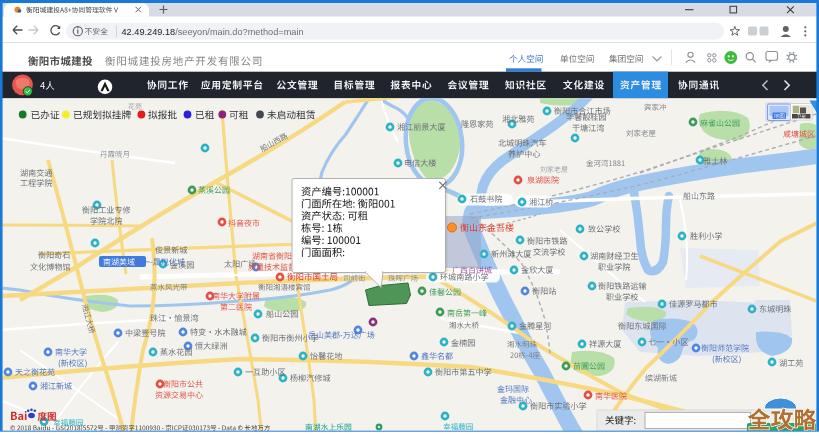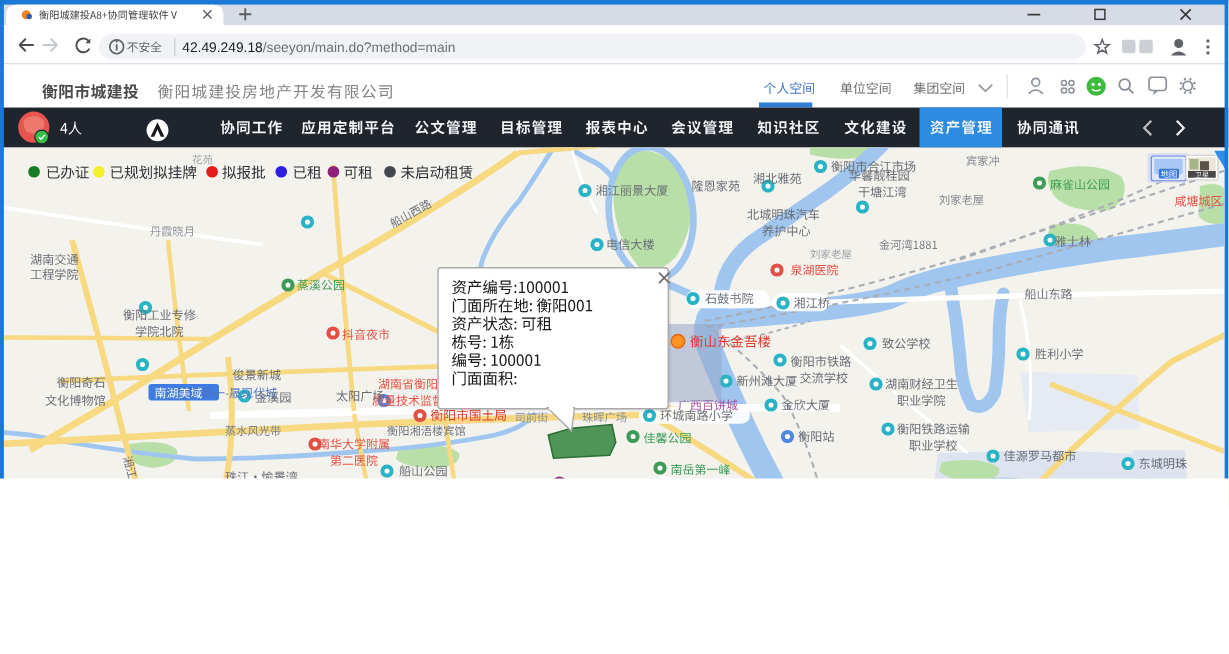--- a/index.html
+++ b/index.html
@@ -1,14 +1,14 @@
 <!DOCTYPE html>
 <html><head><meta charset="utf-8"><style>
 html,body{margin:0;padding:0;background:#fff;}
-#stage{position:relative;width:819px;height:319px;overflow:hidden;}
+#stage{position:relative;width:819px;height:432px;overflow:hidden;}
 svg{display:block;}
 text{font-family:"Liberation Sans",sans-serif;}
 </style></head><body>
 <div id="stage">
 <svg width="819" height="436" viewBox="0 0 819 436">
 <defs>
         <path id="q0" d="M8 78C14 75 21 70 24 67L28 73C25 76 18 80 12 83ZM4 51C10 48 17 44 20 41L25 47C21 50 14 54 8 56ZM6 -3L13 -7C17 2 22 15 26 25L20 29C16 18 10 5 6 -3ZM29 38L29 -2L36 -2L36 6L58 6L58 38L48 38L48 56L61 56L61 63L48 63L48 81L41 81L41 63L26 63L26 56L41 56L41 38ZM65 80L65 40C65 25 64 8 53 -4C54 -5 57 -7 58 -8C67 1 70 13 71 25L86 25L86 1C86 0 86 -1 84 -1C83 -1 79 -1 74 -1C75 -2 76 -5 76 -7C83 -7 87 -7 89 -6C92 -5 93 -3 93 1L93 80ZM72 73L86 73L86 56L72 56ZM72 50L86 50L86 32L72 32L72 40ZM36 31L51 31L51 12L36 12Z"></path>
         <path id="q1" d="M32 46C34 42 37 37 38 34L44 36C43 39 40 44 38 48ZM46 84L46 74L6 74L6 67L46 67L46 56L11 56L11 -8L19 -8L19 49L81 49L81 1C81 -1 81 -1 79 -1C77 -2 71 -2 65 -1C66 -3 67 -6 67 -8C76 -8 81 -8 84 -7C88 -6 89 -4 89 1L89 56L54 56L54 67L94 67L94 74L54 74L54 84ZM62 48C61 44 58 38 55 34L27 34L27 28L46 28L46 18L24 18L24 11L46 11L46 -6L53 -6L53 11L76 11L76 18L53 18L53 28L74 28L74 34L62 34C64 37 66 42 69 46Z"></path>
         <path id="q2" d="M32 60C26 52 16 44 7 39C9 38 12 35 13 34C22 39 32 48 39 57ZM62 56C71 49 82 40 87 33L94 38C88 44 77 54 68 60ZM35 42L28 40C32 30 38 22 45 15C34 7 21 2 5 -1C6 -3 8 -6 9 -8C25 -4 39 2 50 10C61 2 74 -4 91 -7C92 -5 94 -2 96 0C80 2 66 7 56 15C63 22 69 30 73 41L65 43C62 34 57 26 50 20C44 26 39 34 35 42ZM42 82C44 79 47 74 48 70L7 70L7 63L93 63L93 70L52 70L56 72C55 75 52 81 49 85Z"></path>
         <path id="q3" d="M6 76C12 70 20 63 24 58L29 64C25 68 18 75 12 80ZM26 46L4 46L4 39L18 39L18 11C14 9 9 5 4 -1L9 -7C14 0 19 6 22 6C24 6 28 2 32 0C39 -4 47 -6 60 -6C70 -6 88 -5 95 -5C95 -3 96 1 97 3C87 2 71 1 60 1C48 1 40 2 33 6C30 8 28 10 26 11ZM36 80L36 74L79 74C75 71 70 68 64 66C60 68 54 70 50 72L45 67C51 65 59 62 65 59L36 59L36 7L43 7L43 24L60 24L60 8L67 8L67 24L84 24L84 15C84 13 84 13 83 13C82 13 77 13 73 13C74 11 74 9 75 7C81 7 86 7 88 8C91 9 92 11 92 15L92 59L79 59C77 60 74 61 71 63C79 67 86 72 92 77L87 81L86 80ZM84 53L84 44L67 44L67 53ZM43 39L60 39L60 30L43 30ZM43 44L43 53L60 53L60 44ZM84 39L84 30L67 30L67 39Z"></path>

